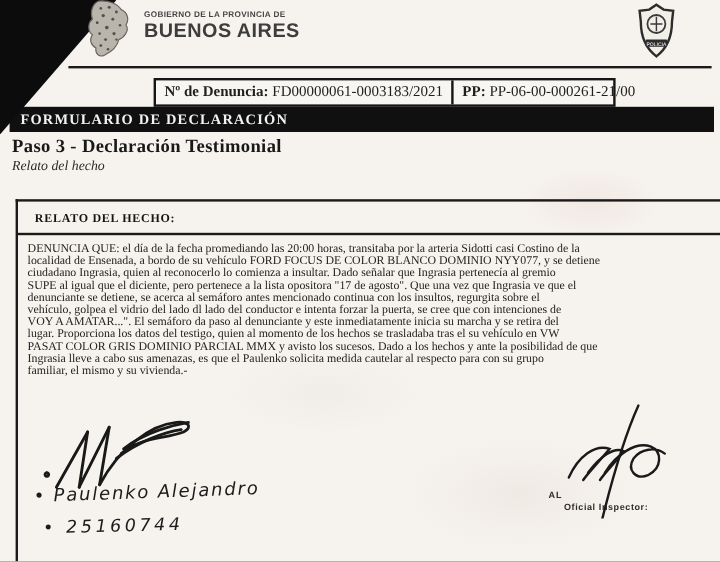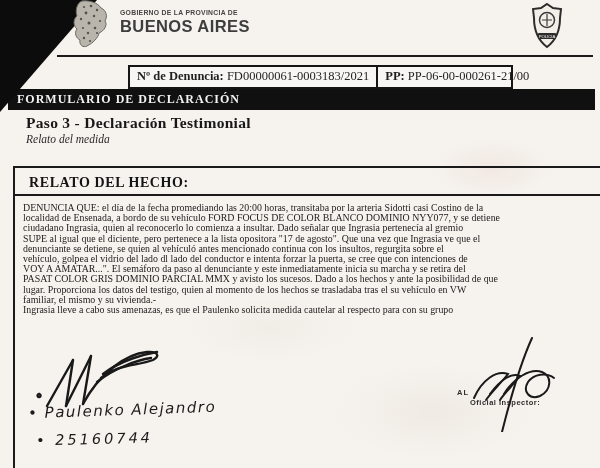--- a/index.html
+++ b/index.html
@@ -30,41 +30,41 @@
   .denuncia-bar { position:absolute; left:128px; top:65px; width:385px; height:24px;
     display:flex; border:2px solid #151515; background:rgba(255,255,255,0.25); font-size:12.5px; }
   .denuncia-cell { padding:2px 7px 0 7px; white-space:nowrap; }
   .denuncia-cell.first { border-right:2px solid #151515; width:347px; }
   .lbl { font-weight:bold; }
   
   .banner { position:absolute; left:8px; top:89px; width:587px; height:21px;
     background:#101010; color:#f2f2f2; font-weight:bold; font-size:12px;
     letter-spacing:1px; line-height:21px; padding-left:9px; }
   
-  .step { position:absolute; left:26px; top:114px; }
+  .step { position:absolute; left:10px; top:114px; }
   .step .title { font-weight:bold; font-size:15.5px; letter-spacing:.3px; color:#181818; }
   .step .subtitle { font-style:italic; font-size:11.5px; margin-top:1px; color:#2a2a2a; }
   
   .relato-box { position:absolute; left:13px; top:166px; width:589px; height:302px;
     border-top:2px solid #1a1a1a; border-left:2px solid #1a1a1a; }
   .relato-head { height:28px; border-bottom:2px solid #1a1a1a; }
   .relato-head span { display:inline-block; padding-left:14px; font-weight:bold;
-    font-size:14px; letter-spacing:.6px; line-height:29px; color:#141414; }
+    font-size:10px; letter-spacing:.6px; line-height:29px; color:#141414; }
   .relato-body { padding:7px 6px 0 8px; font-size:9.9px; line-height:10.2px;
     color:#222; }
   .relato-body div { white-space:nowrap; }
   
   .sig-left { position:absolute; left:33px; top:348px; z-index:3; }
   .hand { font-family:"DejaVu Sans", sans-serif; font-style:italic; color:#1b1b1b; }
   .sig-name { position:absolute; left:28px; top:401px; font-size:15px;
     letter-spacing:1.5px; transform:rotate(-2deg); }
   .sig-dni  { position:absolute; left:36px; top:431px; font-size:14.5px;
     letter-spacing:3px; transform:rotate(-1.5deg); }
   .stamp { position:absolute; font-family:"Liberation Sans", sans-serif;
-    font-weight:bold; color:#2e2e2e; z-index:2; }
+    font-weight:bold; color:#2e2e2e; z-index:2;margin-top:20px; }
   .stamp.f1 { left:457px; top:388px; font-size:7.5px; letter-spacing:1px; }
   .stamp.f2 { left:470px; top:398px; font-size:7.5px; letter-spacing:.5px; }
   .sig-right { position:absolute; left:460px; top:336px; z-index:3; }
 </style>
 </head>
 <body>
 
 <div class="page">
 
   <div class="fold"></div>
@@ -115,39 +115,39 @@
     </div>
     <div class="denuncia-cell">
       <span class="lbl">PP:</span><span> PP-06-00-000261-21/00</span>
     </div>
   </div>
 
   <div class="banner">FORMULARIO DE DECLARACIÓN</div>
 
   <div class="step">
     <div class="title">Paso 3 - Declaración Testimonial</div>
-    <div class="subtitle">Relato del medida</div>
+    <div class="subtitle">Relato del hecho</div>
   </div>
 
   <div class="relato-box">
     <div class="relato-head">
       <span>RELATO DEL HECHO:</span>
     </div>
     <div class="relato-body">
         <div>DENUNCIA QUE: el día de la fecha promediando las 20:00 horas, transitaba por la arteria Sidotti casi Costino de la</div>
         <div>localidad de Ensenada, a bordo de su vehículo FORD FOCUS DE COLOR BLANCO DOMINIO NYY077, y se detiene</div>
         <div>ciudadano Ingrasia, quien al reconocerlo lo comienza a insultar. Dado señalar que Ingrasia pertenecía al gremio</div>
         <div>SUPE al igual que el diciente, pero pertenece a la lista opositora "17 de agosto". Que una vez que Ingrasia ve que el</div>
-        <div>denunciante se detiene, se quien al vehículó antes mencionado continua con los insultos, regurgita sobre el</div>
+        <div>denunciante se detiene, se acerca al semáforo antes mencionado continua con los insultos, regurgita sobre el</div>
         <div>vehículo, golpea el vidrio del lado dl lado del conductor e intenta forzar la puerta, se cree que con intenciones de</div>
         <div>VOY A AMATAR...". El semáforo da paso al denunciante y este inmediatamente inicia su marcha y se retira del</div>
+        <div>lugar. Proporciona los datos del testigo, quien al momento de los hechos se trasladaba tras el su vehículo en  VW</div>
         <div>PASAT COLOR GRIS DOMINIO PARCIAL MMX y avisto los sucesos. Dado a los hechos y ante la posibilidad de que</div>
-        <div>lugar. Proporciona los datos del testigo, quien al momento de los hechos se trasladaba tras el su vehículo en  VW</div>
+        <div>Ingrasia lleve a cabo sus amenazas, es que el Paulenko solicita medida cautelar al respecto para con su grupo</div>
         <div>familiar, el mismo y su vivienda.-</div>
-        <div>Ingrasia lleve a cabo sus amenazas, es que el Paulenko solicita medida cautelar al respecto para con su grupo</div>
       </div>
   </div>
 
   <svg class="sig-left" width="140" height="62" viewBox="0 0 140 62">
     <g fill="none" stroke="#191919" stroke-width="2.4" stroke-linecap="round">
       <path d="M6 46 a1.5 1.5 0 1 0 .1 0"></path>
       <path d="M14 58 L40 12"></path>
       <path d="M40 12 L33 58"></path>
       <path d="M33 58 L58 8"></path>
       <path d="M58 8 L50 56"></path>

